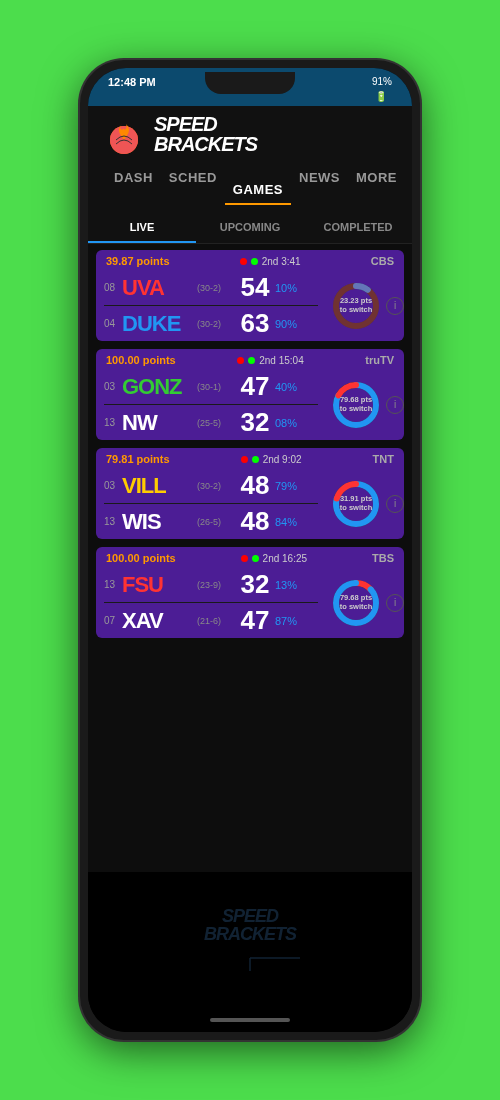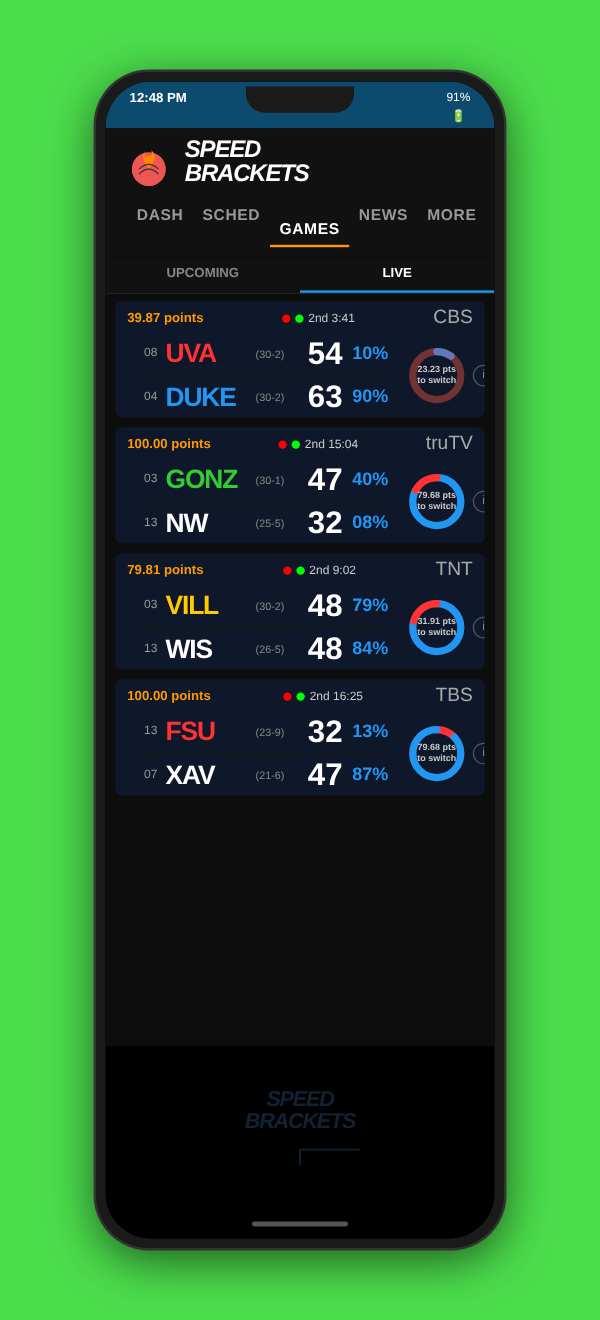--- a/index.html
+++ b/index.html
@@ -128,21 +128,21 @@
     }
     
     .content {
       background: #0d0d0d;
       flex: 1;
       overflow-y: auto;
       padding: 6px 8px;
     }
     
     .game-card {
-      background: #0f172a;
+      background: #4c1d95;
       border-radius: 6px;
       margin-bottom: 8px;
       overflow: hidden;
     }
     .game-header {
       display: flex;
       justify-content: space-between;
       align-items: center;
       padding: 5px 10px 3px;
     }
@@ -162,23 +162,23 @@
       width: 7px; height: 7px;
       border-radius: 50%;
       background: #f00;
     }
     .live-dot2 {
       width: 7px; height: 7px;
       border-radius: 50%;
       background: #0f0;
     }
     .network-label {
-      font-size: 16px;
+      font-size: 11px;
       color: #aaa;
-      font-weight: normal;
+      font-weight: bold;
     }
     .teams-row {
       display: flex;
       align-items: center;
       padding: 2px 8px;
     }
     .seed {
       font-size: 10px;
       color: #999;
       width: 18px;
@@ -200,25 +200,25 @@
       width: 38px;
     }
     .team-score {
       font-size: 26px;
       font-weight: 900;
       color: #fff;
       width: 40px;
       text-align: center;
     }
     .team-pct {
-      font-size: 15px;
-      font-weight: bold;
+      font-size: 11px;
+      font-weight: normal;
       color: #2196F3;
       width: 35px;
-      text-align: center;
+      text-align: left;
     }
     .switch-widget {
       display: flex;
       flex-direction: column;
       justify-content: center;
       margin-left: 4px;
       position: relative;
     }
     .donut-container {
       width: 52px;
@@ -249,21 +249,20 @@
       margin-left: 4px;
       flex-shrink: 0;
       cursor: pointer;
     }
     .game-row {
       display: flex;
       align-items: center;
     }
     .teams-col {
       flex: 1;
-      margin-left: 16px;
     }
     .divider-line {
       border: none;
       border-top: 1px solid #1a1a1a;
       margin: 0 8px;
     }
     
     .app-footer {
       background: #000;
       padding: 16px 14px;
@@ -340,22 +339,23 @@
       <div class="nav-bar">
         <div class="nav-item">DASH</div>
         <div class="nav-item">SCHED</div>
         <div class="nav-item active">GAMES</div>
         <div class="nav-item">NEWS</div>
         <div class="nav-item">MORE</div>
       </div>
     </div>
 
     <div class="tab-bar">
+      <div class="tab-item active">LIVE</div>
       <div class="tab-item">UPCOMING</div>
-      <div class="tab-item active">LIVE</div>
+      <div class="tab-item">COMPLETED</div>
     </div>
 
     <div class="content">
 
       <div class="game-card">
         <div class="game-header">
           <span class="game-points">39.87 points</span>
           <div class="game-status">
             <div class="live-dot"></div>
             <div class="live-dot2"></div>

